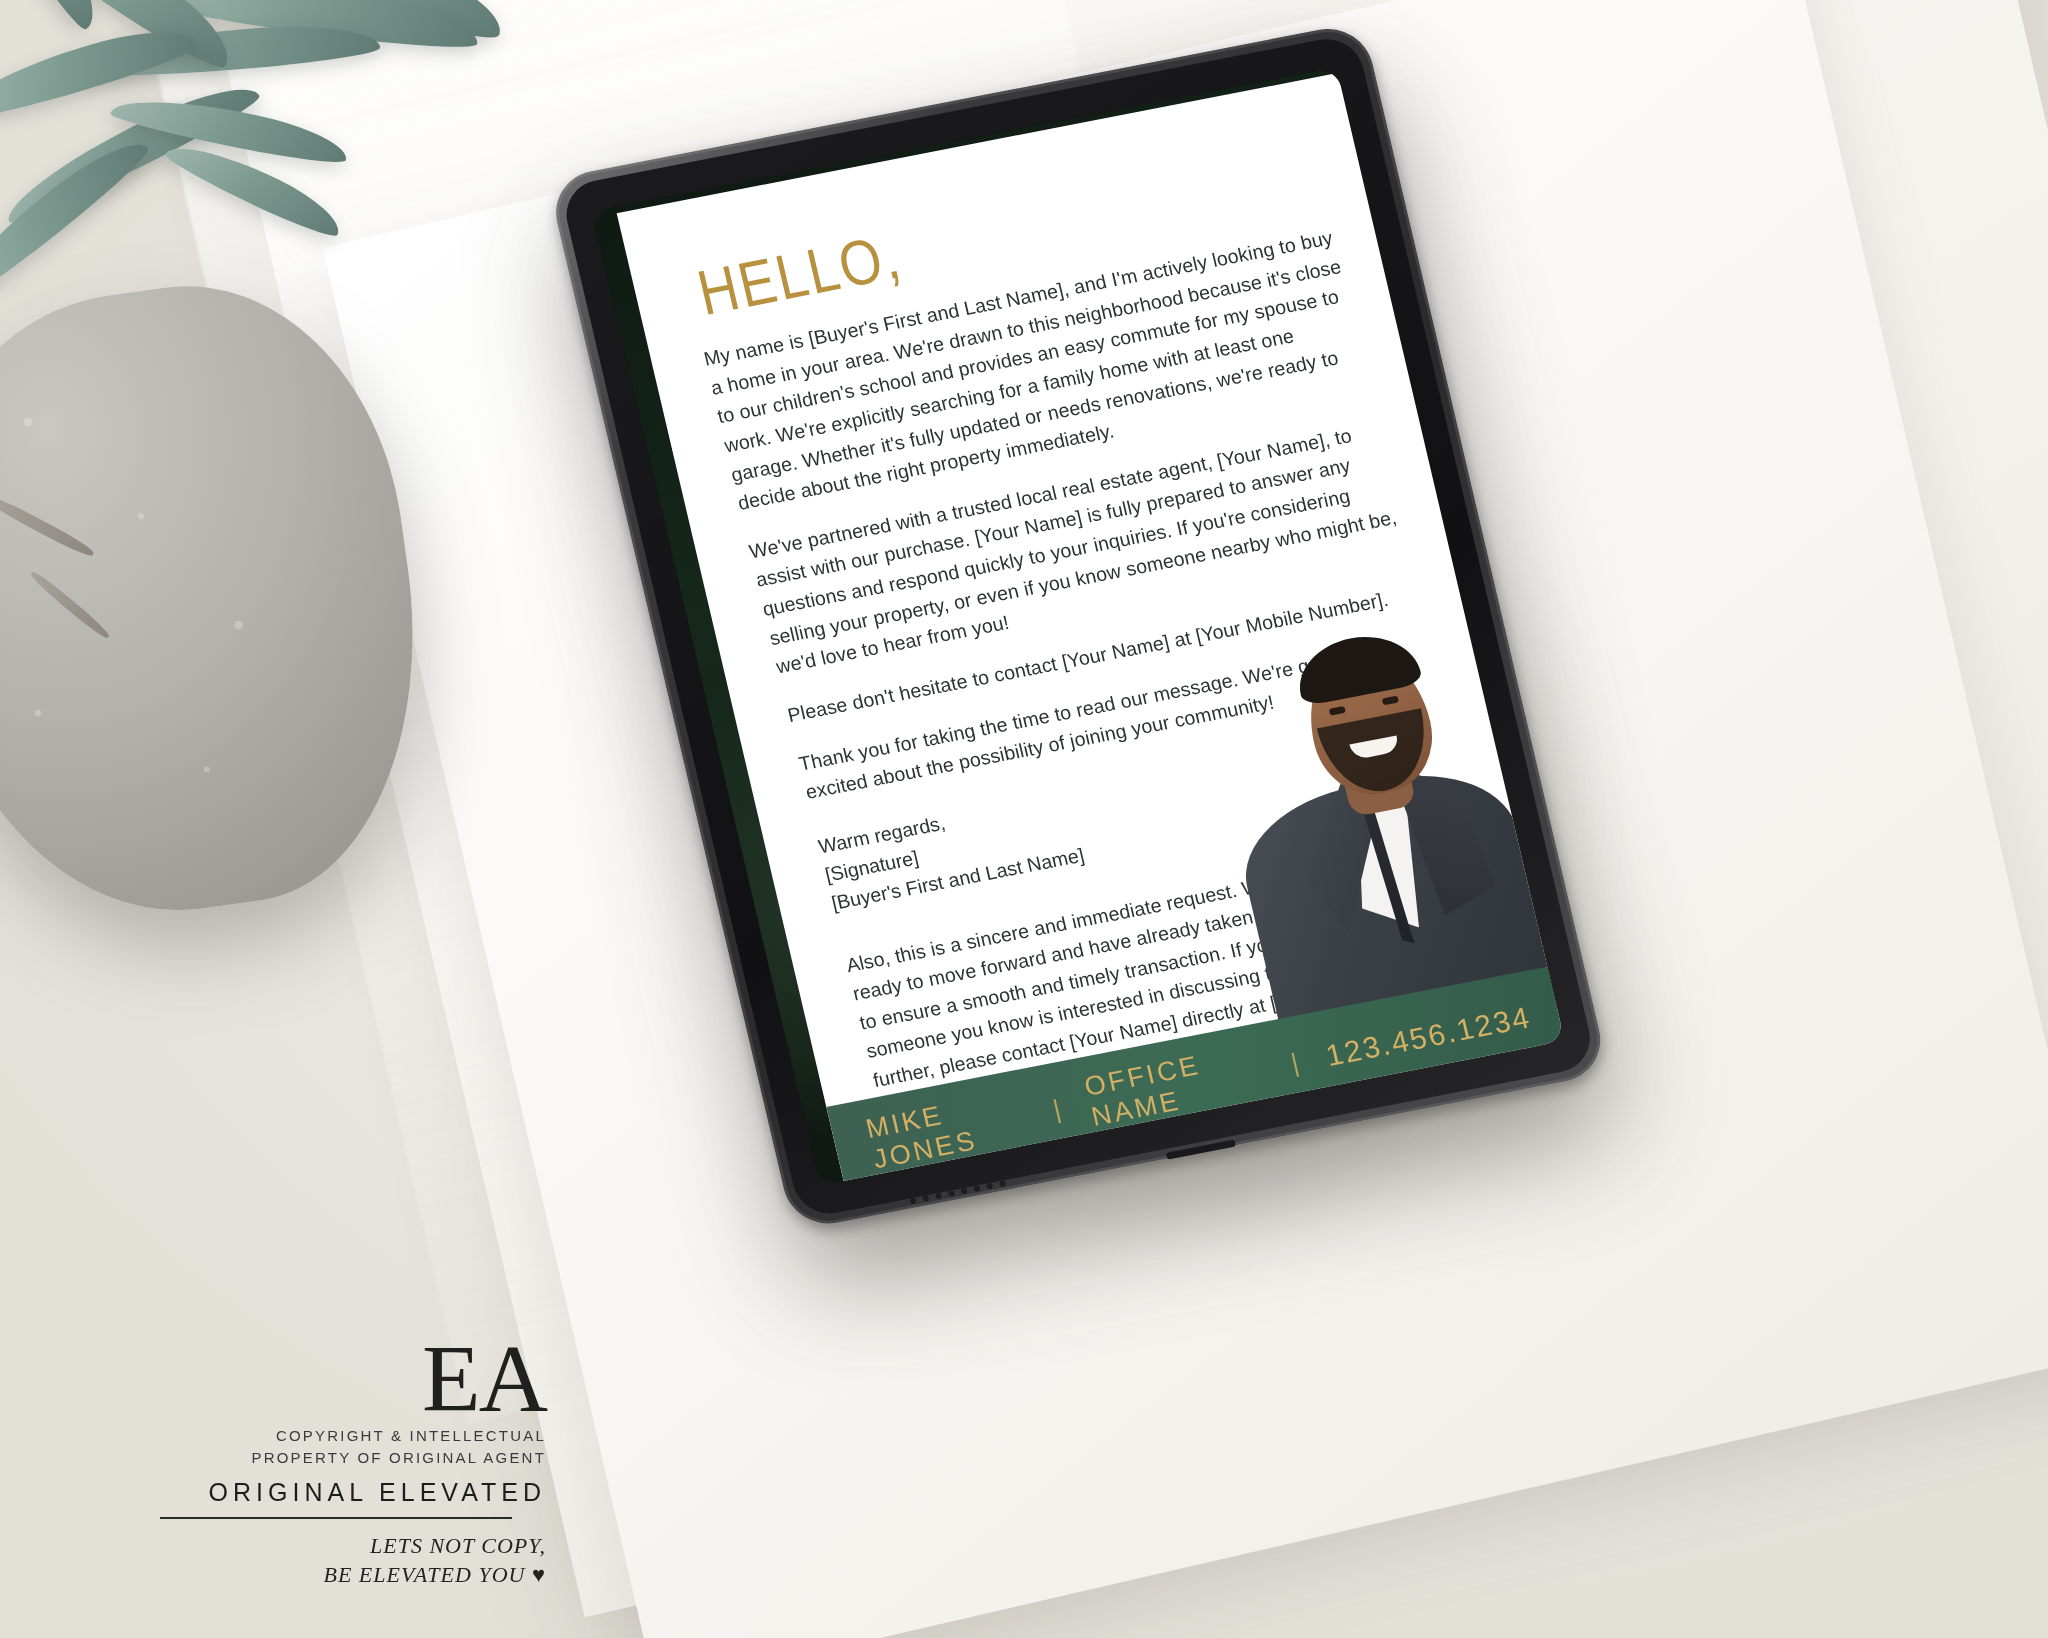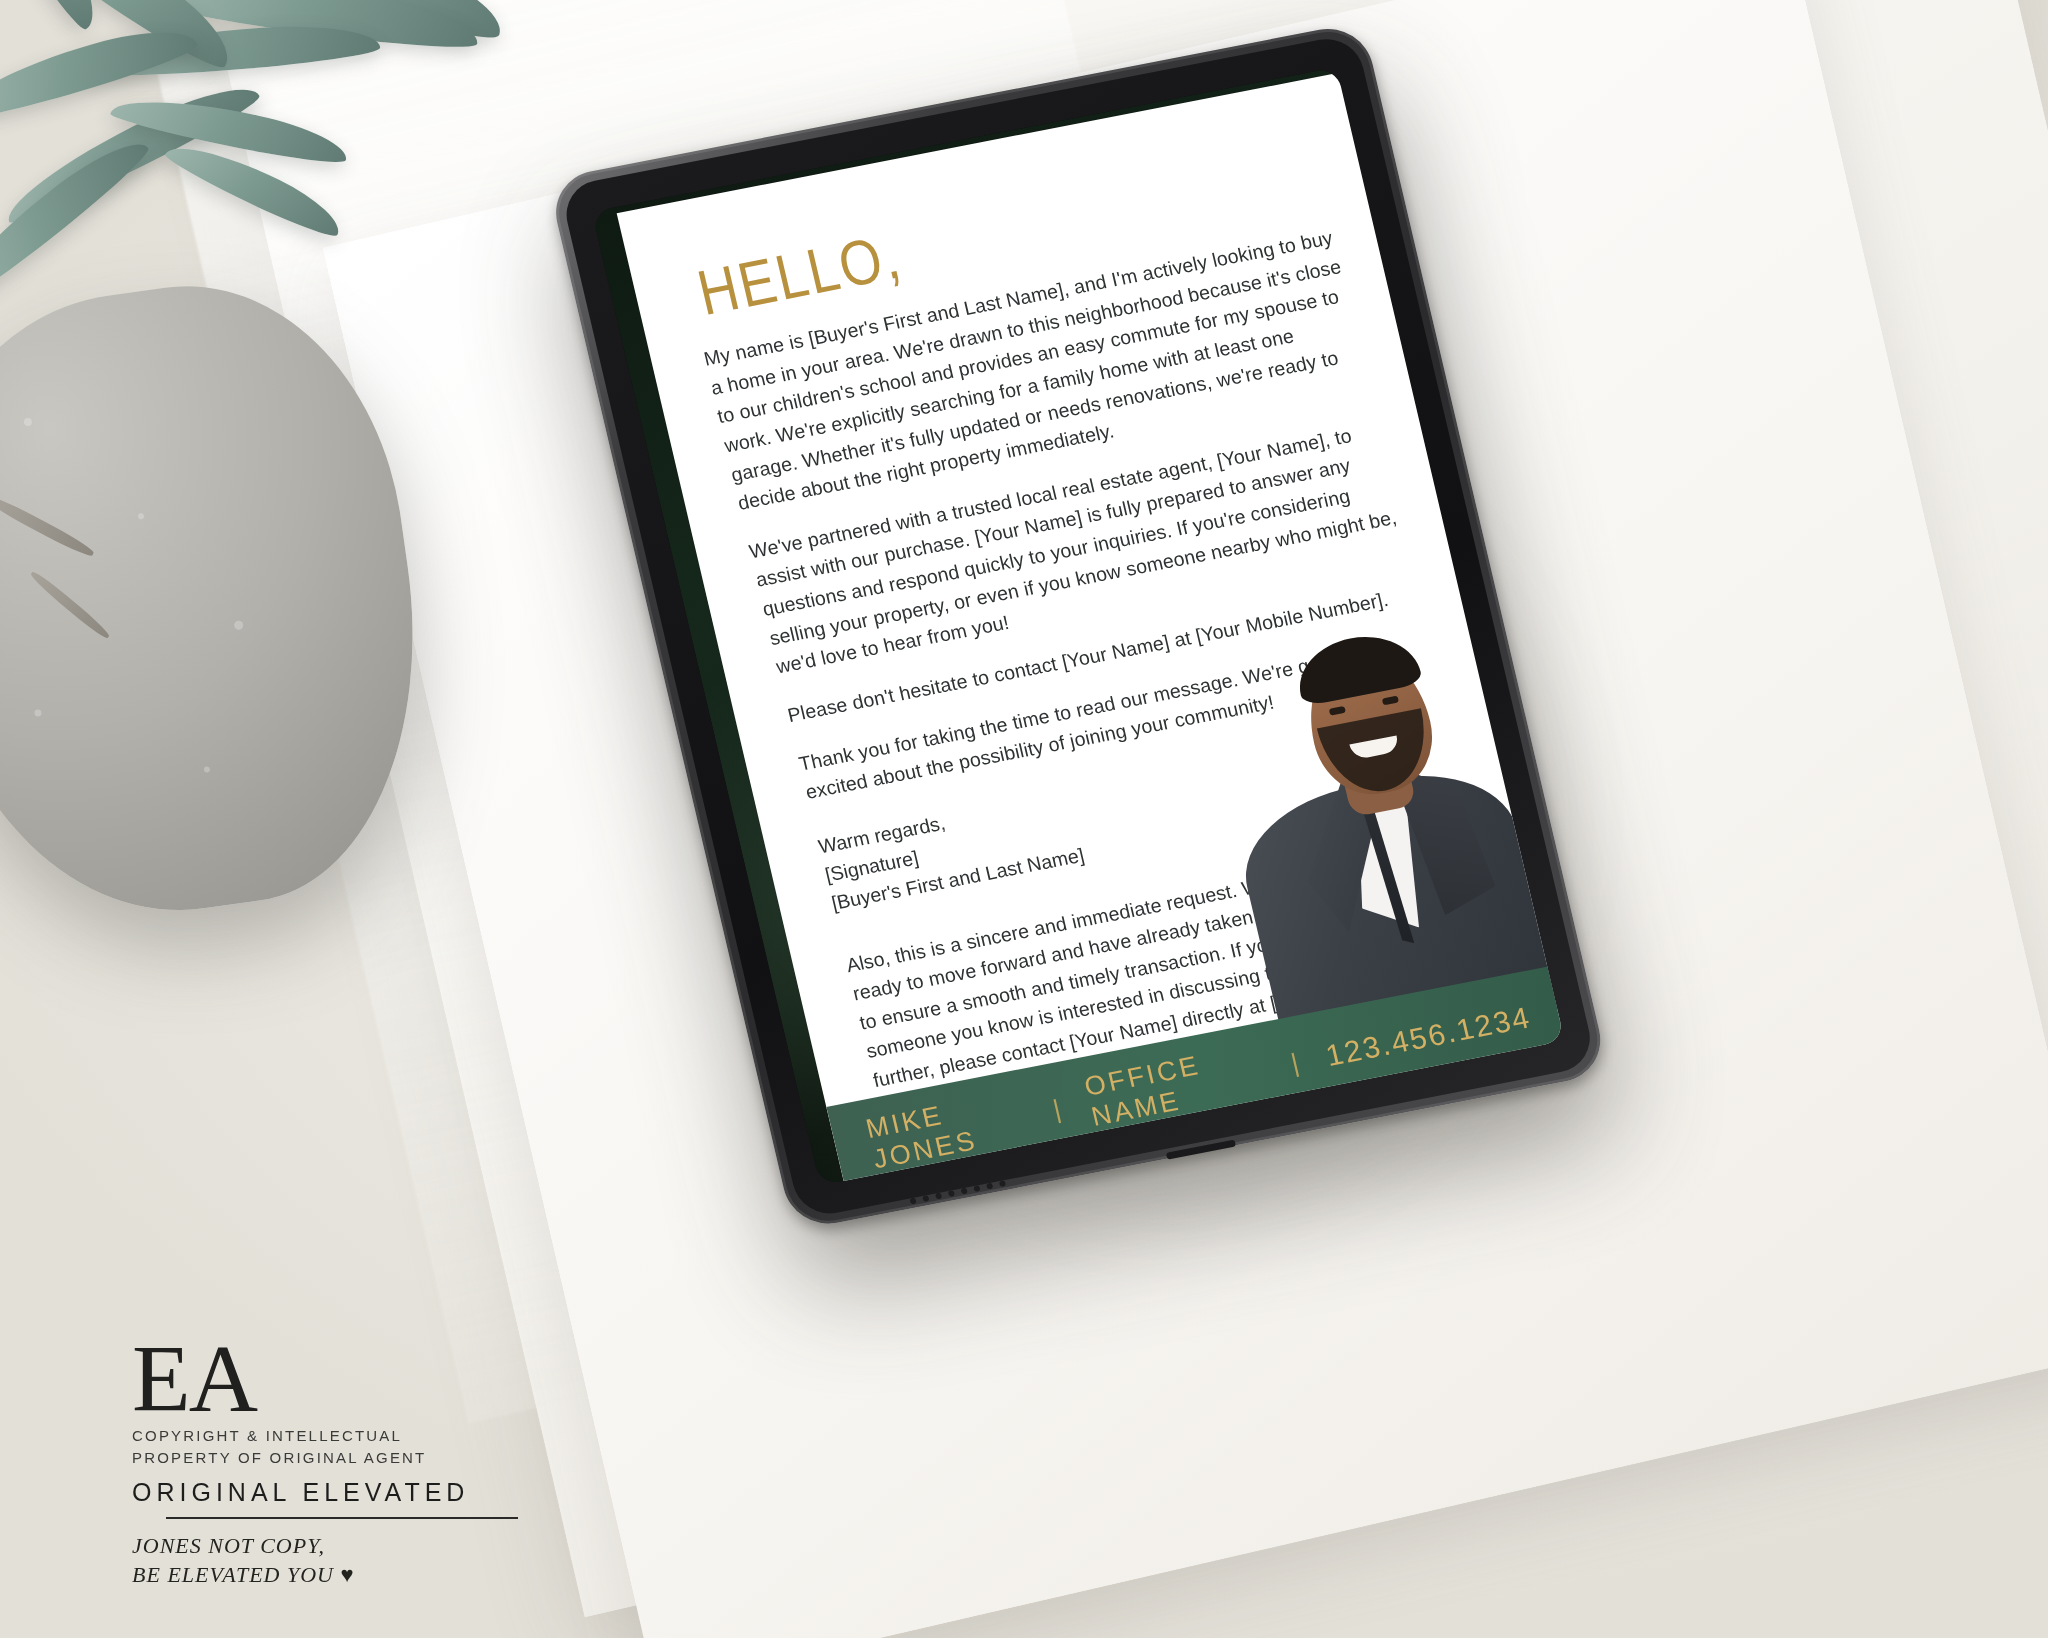--- a/index.html
+++ b/index.html
@@ -261,23 +261,23 @@
     width: 70px; height: 7px; border-radius: 4px; background: #1a1a1c;
   }
   .speaker-dots {
     position: absolute; bottom: 4px; left: 120px; display: flex; gap: 7px;
   }
   .speaker-dots i { width: 6px; height: 6px; border-radius: 50%; background: #1d1d1f; display:block; }
 
   
   .watermark {
     position: absolute;
-    left: 132px; bottom: 48px;
+    left: 126px; bottom: 48px;
     width: 420px;
-    text-align: left;
+    text-align: right;
     color: #20201f;
   }
   .wm-ea {
     font-family: "Liberation Serif", serif;
     font-size: 96px;
     letter-spacing: -2px;
     line-height: .95;
     font-weight: 400;
   }
   .wm-l1, .wm-l2 {
@@ -408,17 +408,17 @@
       <div class="port"></div>
     </div>
   </div>
 
   <div class="watermark">
     <div class="wm-ea">EA</div>
     <div class="wm-l1">COPYRIGHT &amp; INTELLECTUAL</div>
     <div class="wm-l2">PROPERTY OF ORIGINAL AGENT</div>
     <div class="wm-orig">ORIGINAL ELEVATED</div>
     <div class="wm-rule"></div>
-    <div class="wm-it1">JONES NOT COPY,</div>
+    <div class="wm-it1">LETS NOT COPY,</div>
     <div class="wm-it2">BE ELEVATED YOU ♥</div>
   </div>
 
 </div>
 
 </body></html>

